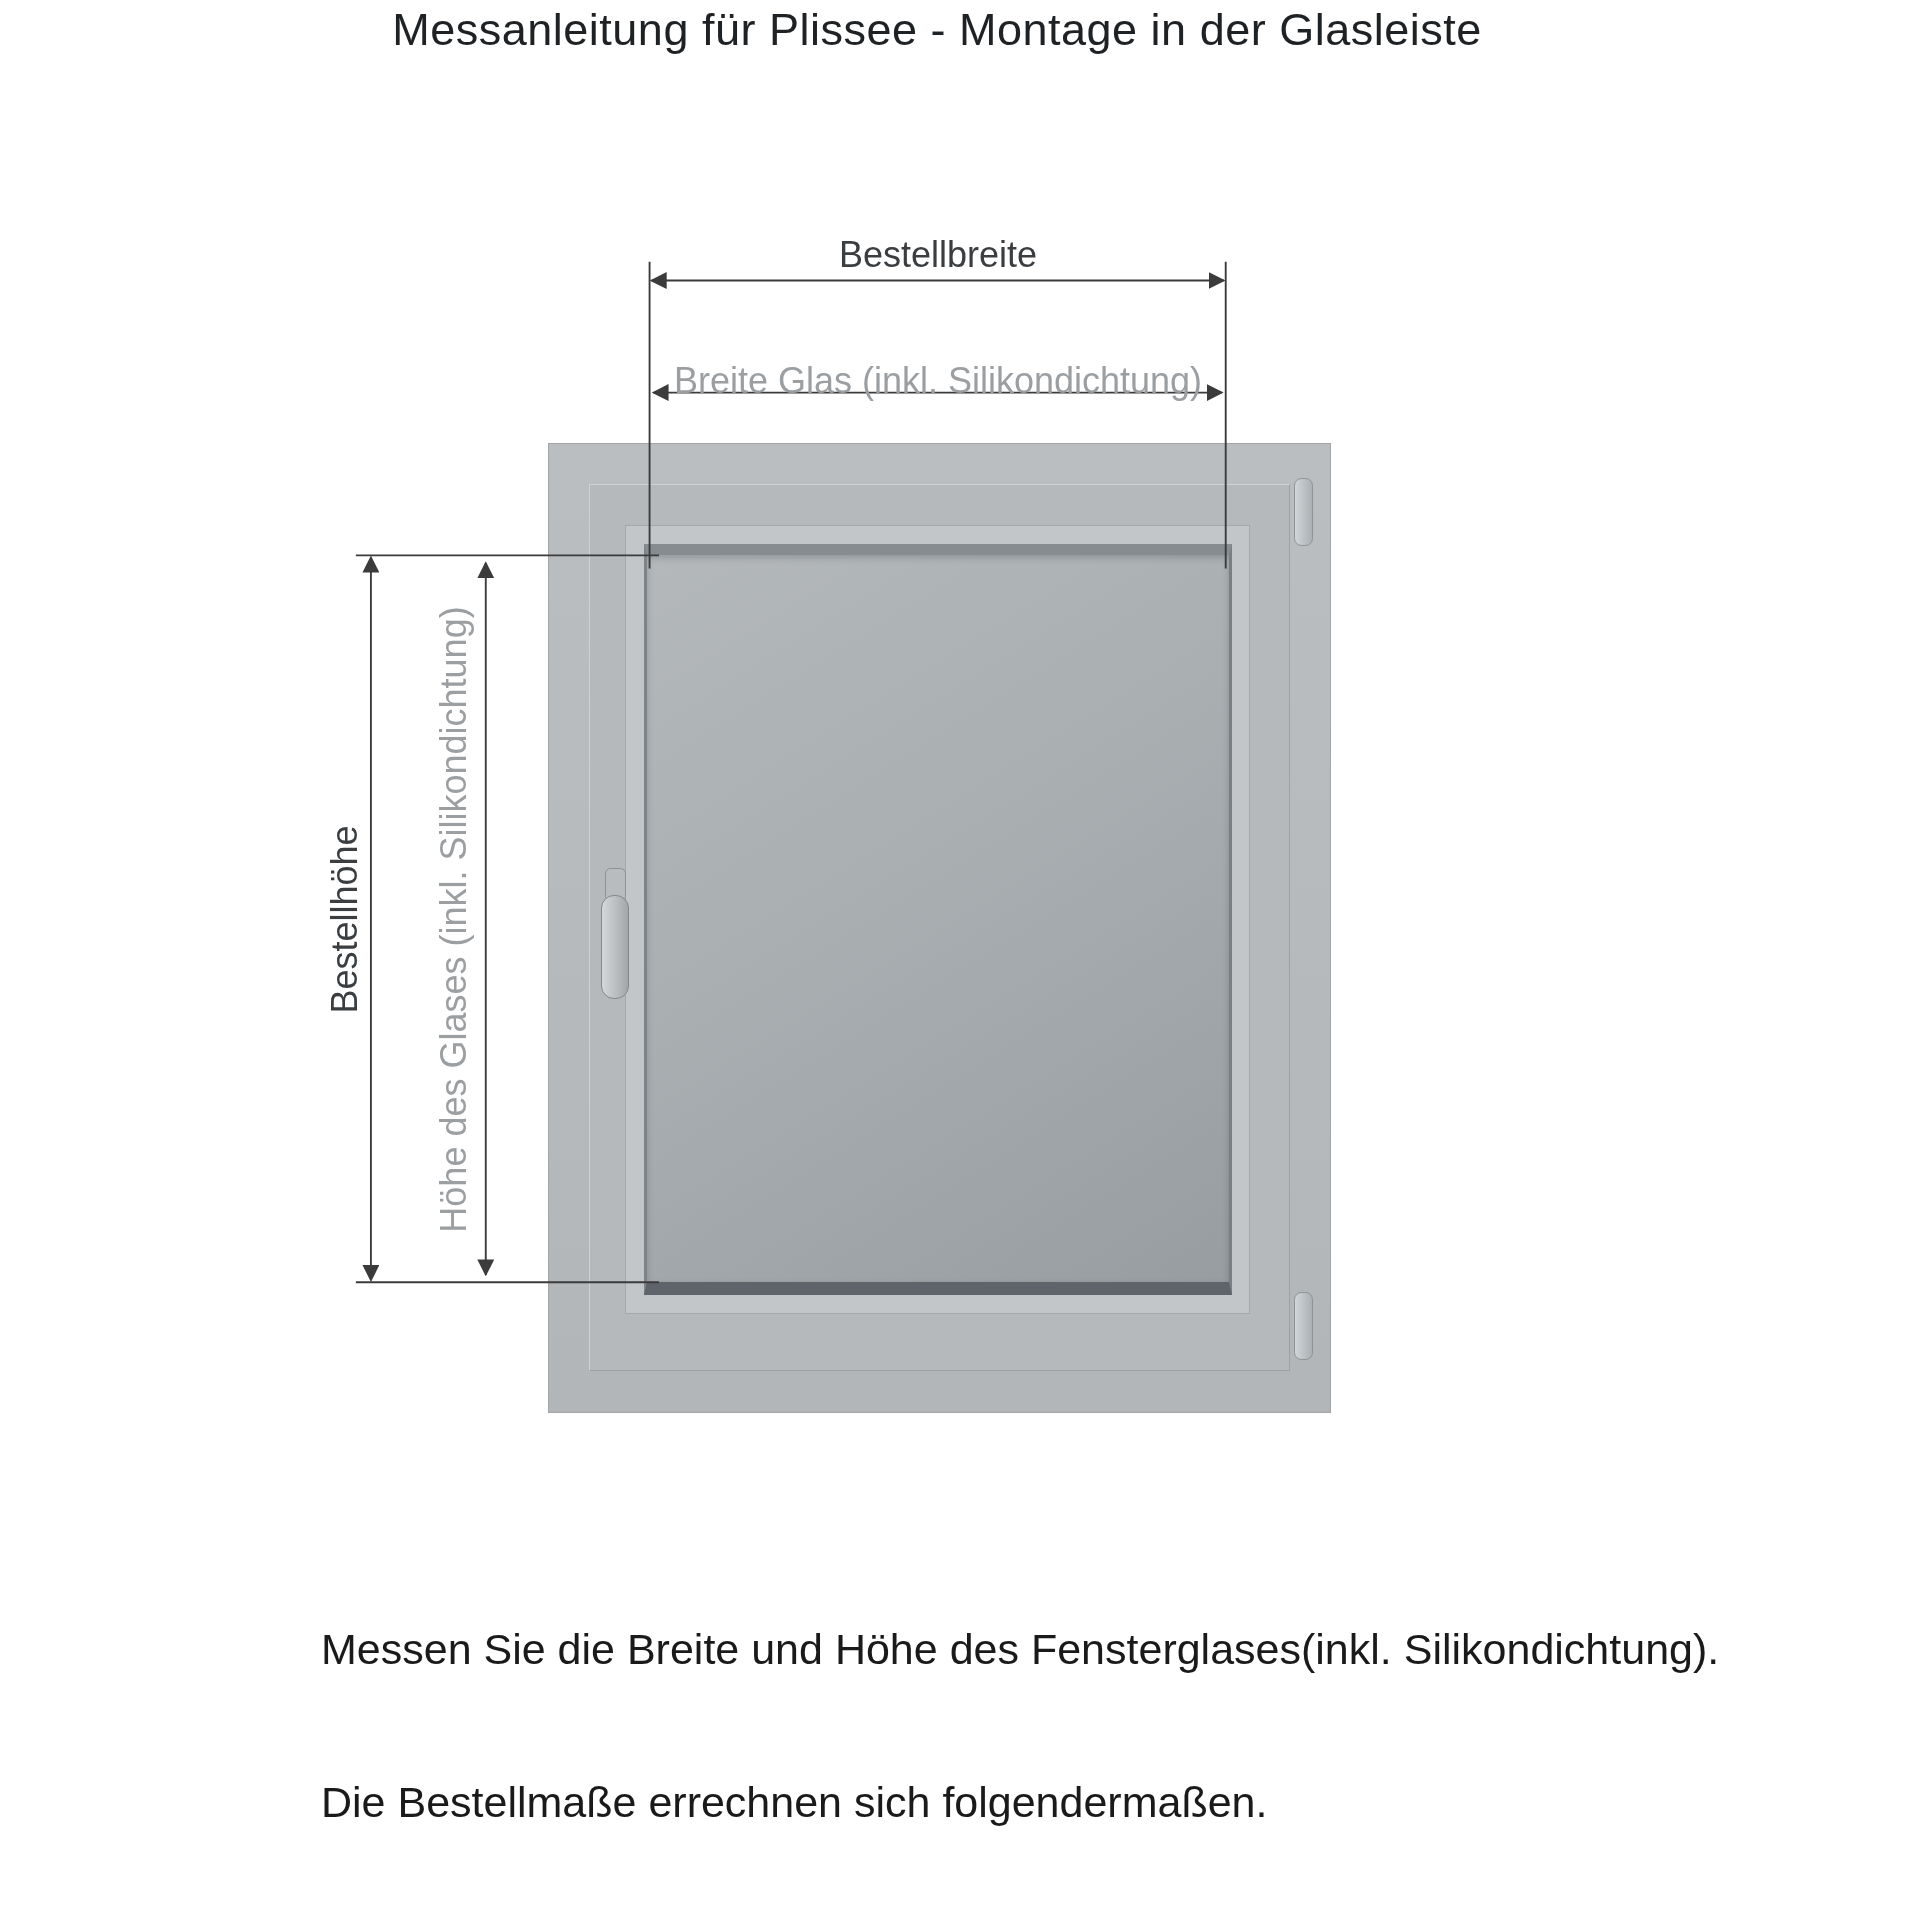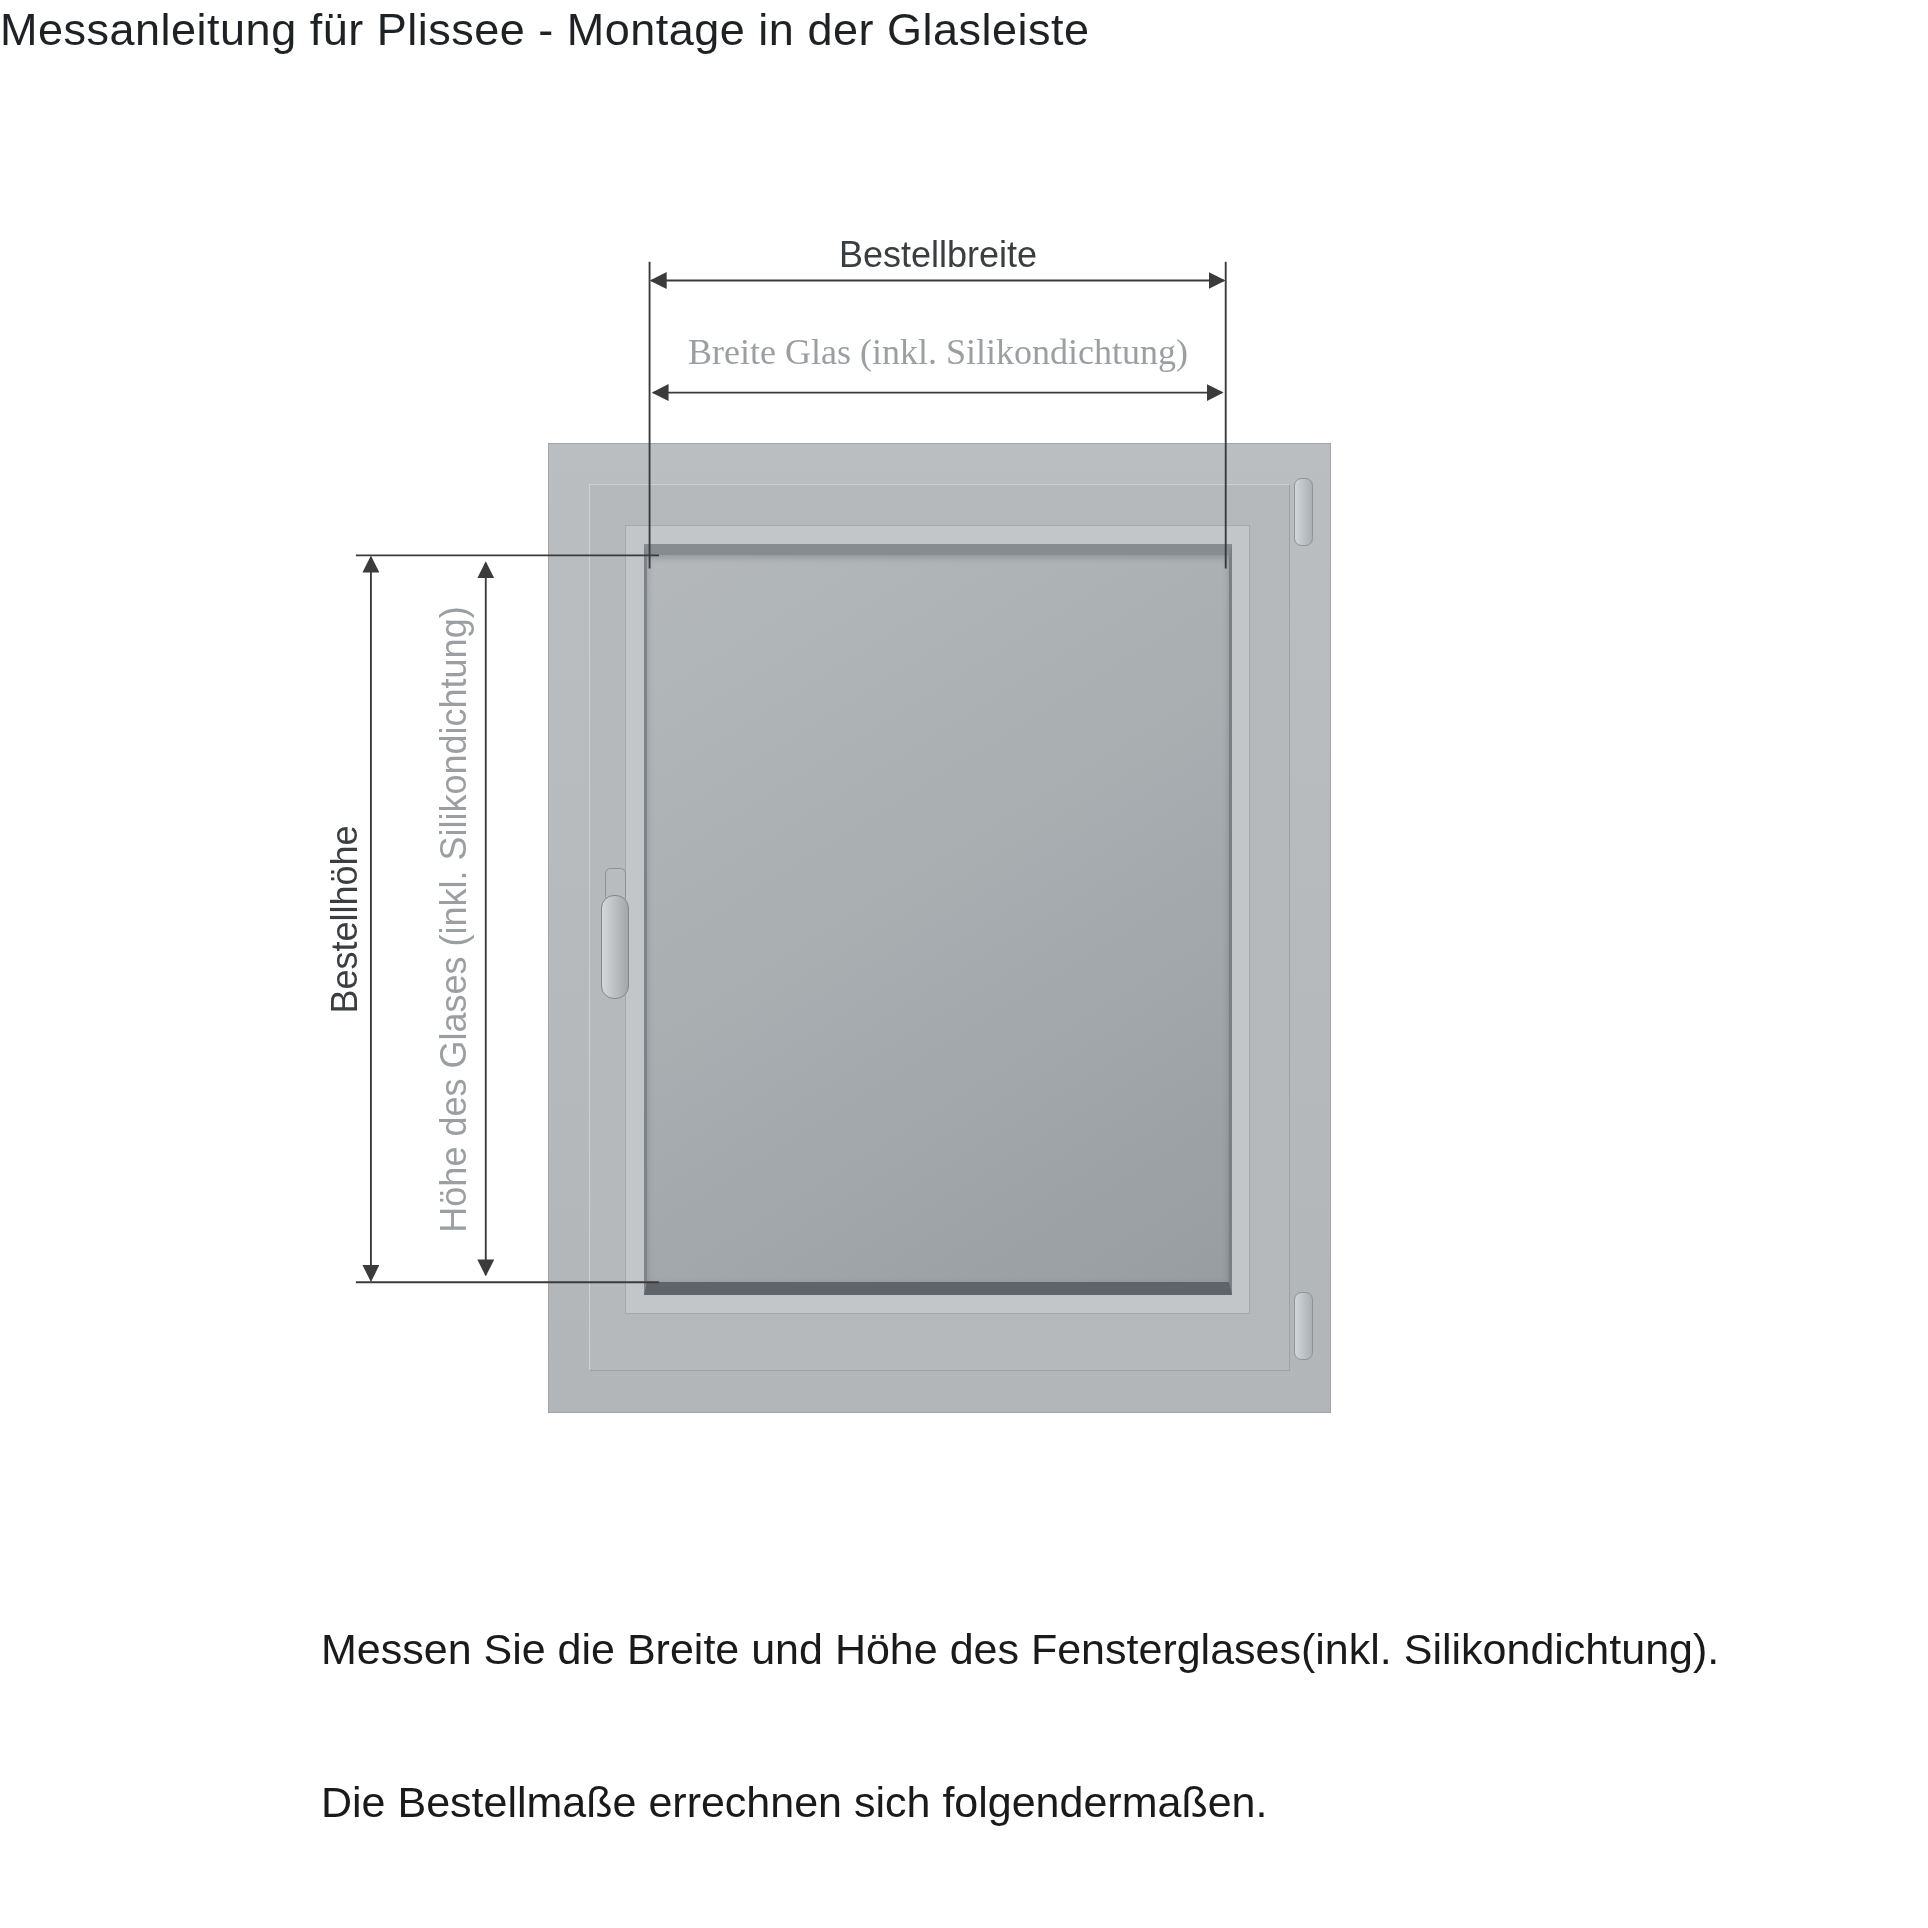--- a/index.html
+++ b/index.html
@@ -14,21 +14,21 @@
     height: 1928px;
     background: #ffffff;
     overflow: hidden;
   }
 
   
   .title {
     position: absolute;
     left: 0; top: 3.8px;
     width: 1874px;
-    text-align: left;
+    text-align: center;
     font-size: 45px;
     font-weight: 400;
     color: #1f2224;
     letter-spacing: 0.5px;
   }
 
   
   .win-outer {
     position: absolute;
     left: 548px; top: 443px;
@@ -107,21 +107,21 @@
   
   .dim-label {
     position: absolute;
     font-size: 36px;
     color: #3a3e41;
     text-align: center;
     white-space: nowrap;
   }
   .dim-label.gray { color: #9b9fa2; }
   .dl-bestellbreite { left: 650px; top: 234px; width: 576px; text-align: center; }
-  .dl-breiteglas   { left: 650px; top: 331px; width: 576px; font-family: Liberation Serif, serif; }
+  .dl-breiteglas   { left: 650px; top: 360px; width: 576px; }
   .dim-label.vert {
     width: 847px; height: 51px; line-height: 51px;
     transform: rotate(-90deg);
   }
   .dl-bestellhoehe { left: -79px; top: 894px; }
   .dl-hoeheglas    { left: 30px;  top: 894px; }
 
   
   .instructions {
     position: absolute;

